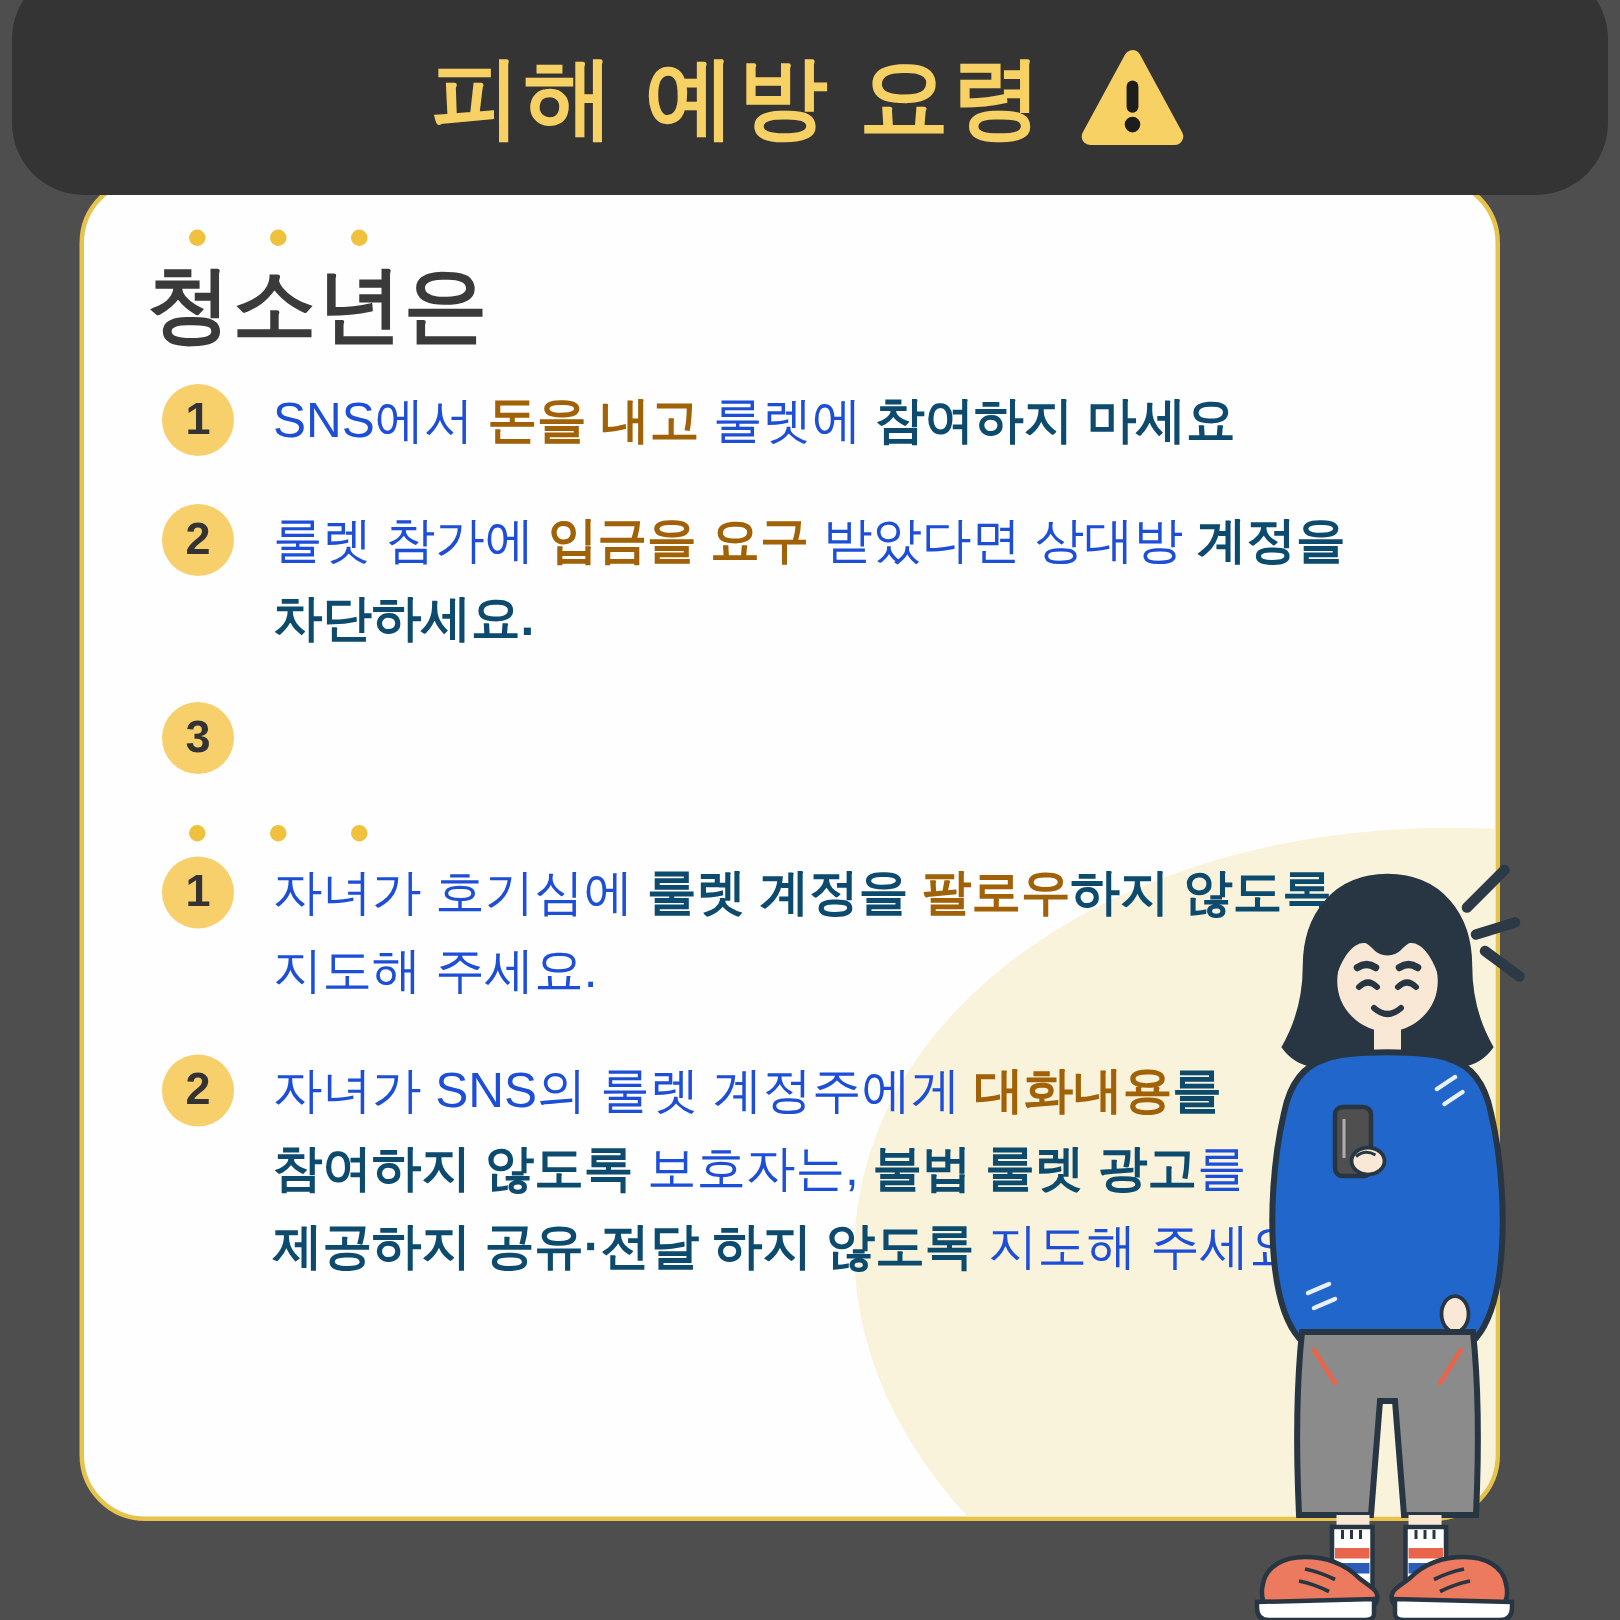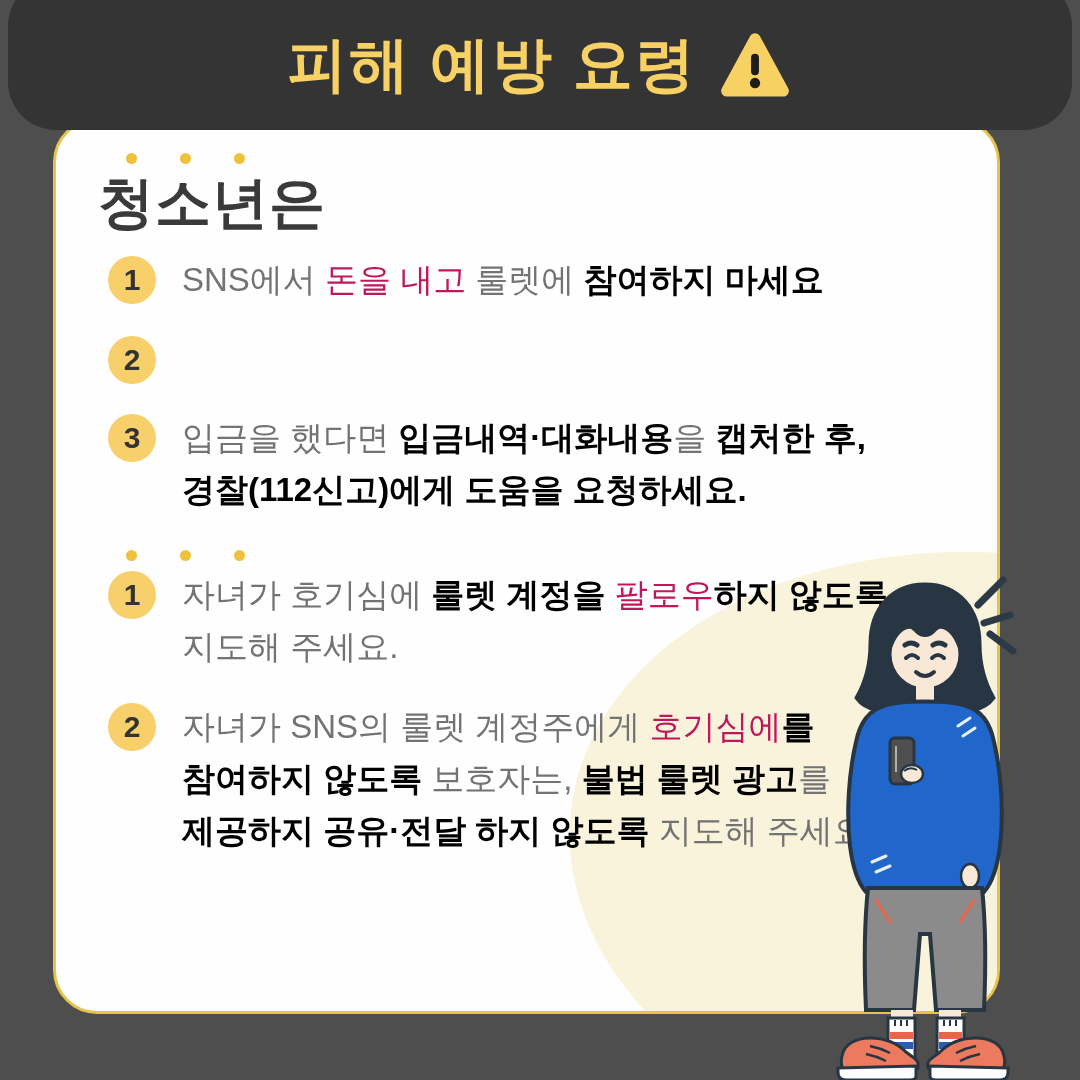--- a/index.html
+++ b/index.html
@@ -37,23 +37,23 @@
     letter-spacing:1px;line-height:1.1;
   }
   .items{display:flex;flex-direction:column;gap:28px;padding-left:10px;}
   .item-row{display:flex;gap:26px;align-items:flex-start;}
   .num-badge{
     flex:0 0 auto;width:48px;height:48px;border-radius:50%;
     background:#f8d06b;color:#333;font-size:30px;font-weight:800;
     display:flex;align-items:center;justify-content:center;margin-top:2px;
   }
   .item-text{margin:0;font-size:33px;line-height:52px;color:#4f4f4f;max-width:800px;}
-  .seg-normal{font-weight:400;color:#737373;}
-  .seg-bold{font-weight:800;color:#000000;}
-  .seg-red{font-weight:400;color:#be185d;}
+  .seg-normal{font-weight:400;color:#1d4ed8;}
+  .seg-bold{font-weight:800;color:#0c4a6e;}
+  .seg-red{font-weight:700;color:#a16207;}
   
   .person{position:absolute;left:812px;top:566px;width:222px;height:518px;z-index:4;}
 </style>
 </head>
 <body>
 
 <div class="stage">
 
   <header class="banner">
     <h1 class="banner-title">피해 예방 요령</h1>
@@ -80,42 +80,42 @@
           <span class="dot"></span>
         </div>
         <h2 class="sec-heading">청소년은</h2>
         <div class="items">
             <div class="item-row">
               <span class="num-badge">1</span>
               <p class="item-text"><span class="seg-normal">SNS에서 </span><span class="seg-red">돈을 내고</span><span class="seg-normal"> 룰렛에 </span><span class="seg-bold">참여하지 마세요</span></p>
             </div>
             <div class="item-row">
               <span class="num-badge">2</span>
+              <p class="item-text"><span class="seg-normal">룰렛 참가에 </span><span class="seg-red">입금을 요구</span><span class="seg-normal"> 받았다면 상대방 </span><span class="seg-bold">계정을</span><br><span class="seg-bold">차단하세요.</span></p>
             </div>
             <div class="item-row">
               <span class="num-badge">3</span>
-              <p class="item-text"><span class="seg-normal">입금을 했다면 </span><span class="seg-bold">입금내역·대화내용</span><span class="seg-normal">을 </span><span class="seg-bold">캡처한 후,</span><br><span class="seg-bold">경찰(112신고)에게 도움을 요청하세요.</span></p>
             </div>
           </div>
       </section>
 
       <section class="sec sec-guardian">
         <div class="dots">
           <span class="dot"></span>
           <span class="dot"></span>
           <span class="dot"></span>
         </div>
         <div class="items">
             <div class="item-row">
               <span class="num-badge">1</span>
               <p class="item-text"><span class="seg-normal">자녀가 호기심에 </span><span class="seg-bold">룰렛 계정을 </span><span class="seg-red">팔로우</span><span class="seg-bold">하지 않도록</span><br><span class="seg-normal">지도해 주세요.</span></p>
             </div>
             <div class="item-row">
               <span class="num-badge">2</span>
-              <p class="item-text"><span class="seg-normal">자녀가 SNS의 룰렛 계정주에게 </span><span class="seg-red">호기심에</span><span class="seg-bold">를</span><br><span class="seg-bold">참여하지 않도록</span><span class="seg-normal"> 보호자는, </span><span class="seg-bold">불법 룰렛 광고</span><span class="seg-normal">를</span><br><span class="seg-bold">제공하지 공유·전달 하지 않도록</span><span class="seg-normal"> 지도해 주세요.</span></p>
+              <p class="item-text"><span class="seg-normal">자녀가 SNS의 룰렛 계정주에게 </span><span class="seg-red">대화내용</span><span class="seg-bold">를</span><br><span class="seg-bold">참여하지 않도록</span><span class="seg-normal"> 보호자는, </span><span class="seg-bold">불법 룰렛 광고</span><span class="seg-normal">를</span><br><span class="seg-bold">제공하지 공유·전달 하지 않도록</span><span class="seg-normal"> 지도해 주세요.</span></p>
             </div>
           </div>
       </section>
 
     </div>
   </div>
 
   <svg class="person" viewBox="0 0 222 518">
 
     <g stroke="#2c3a47" stroke-width="7" stroke-linecap="round">

